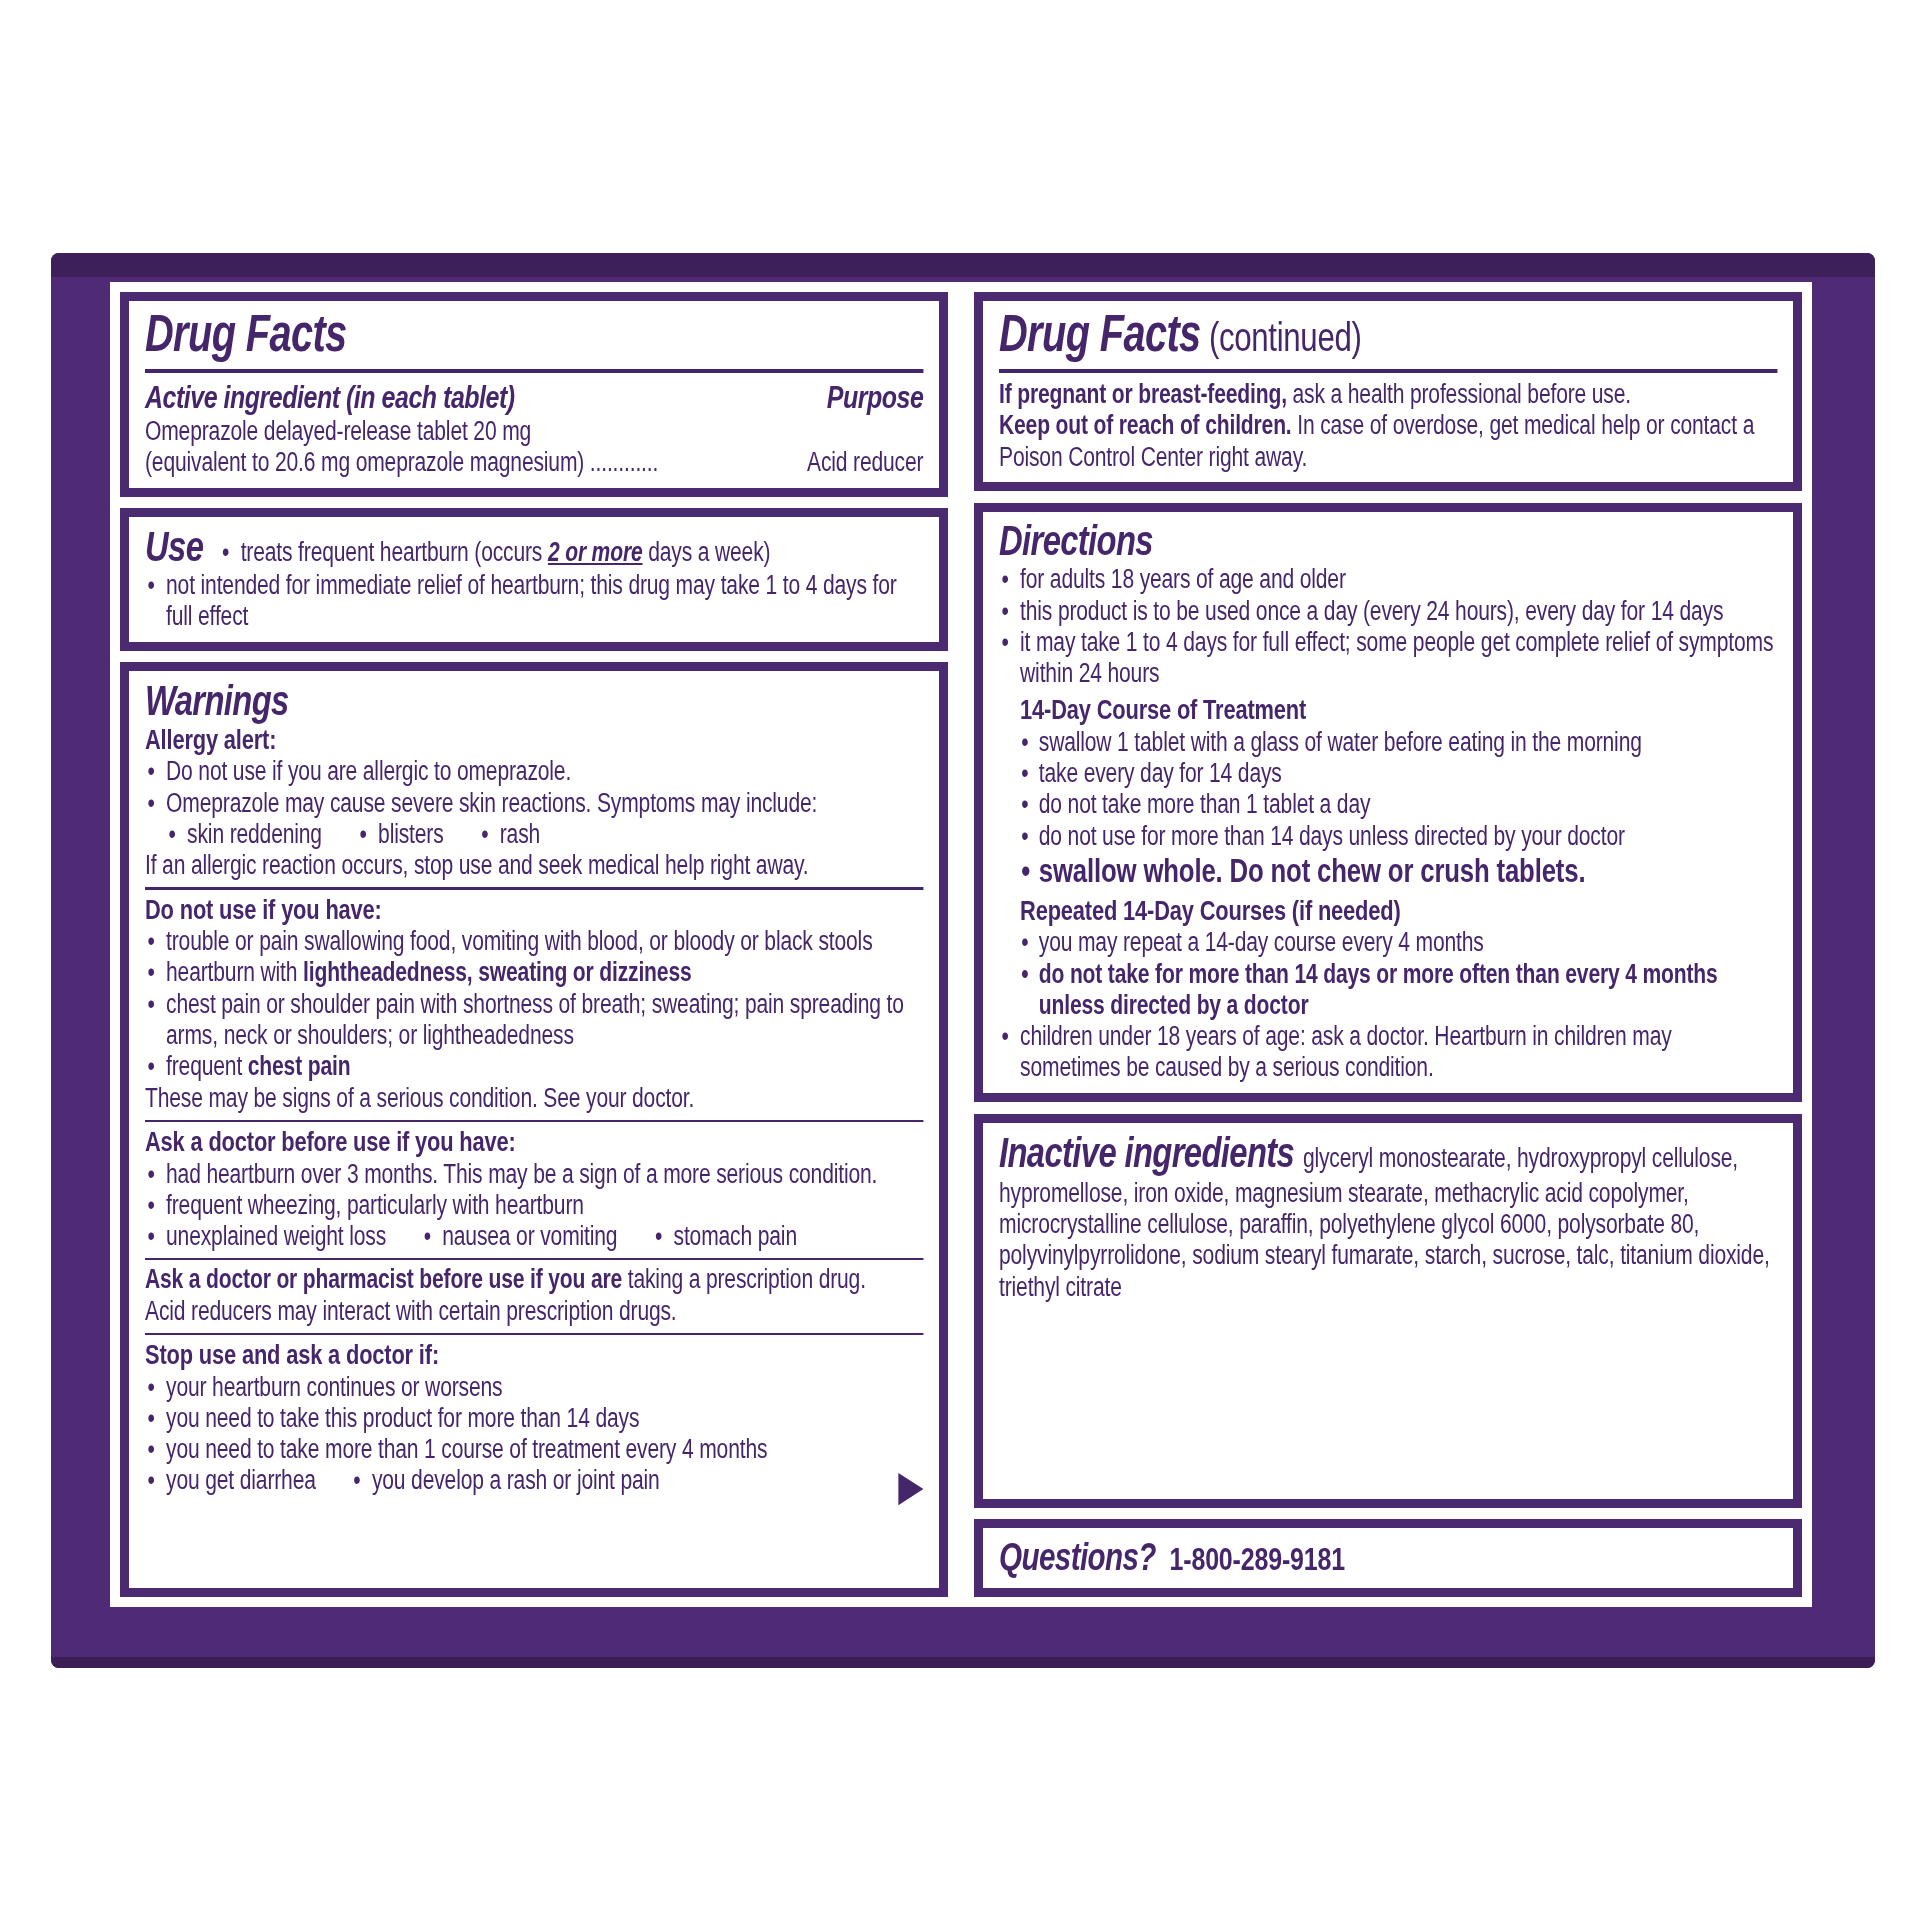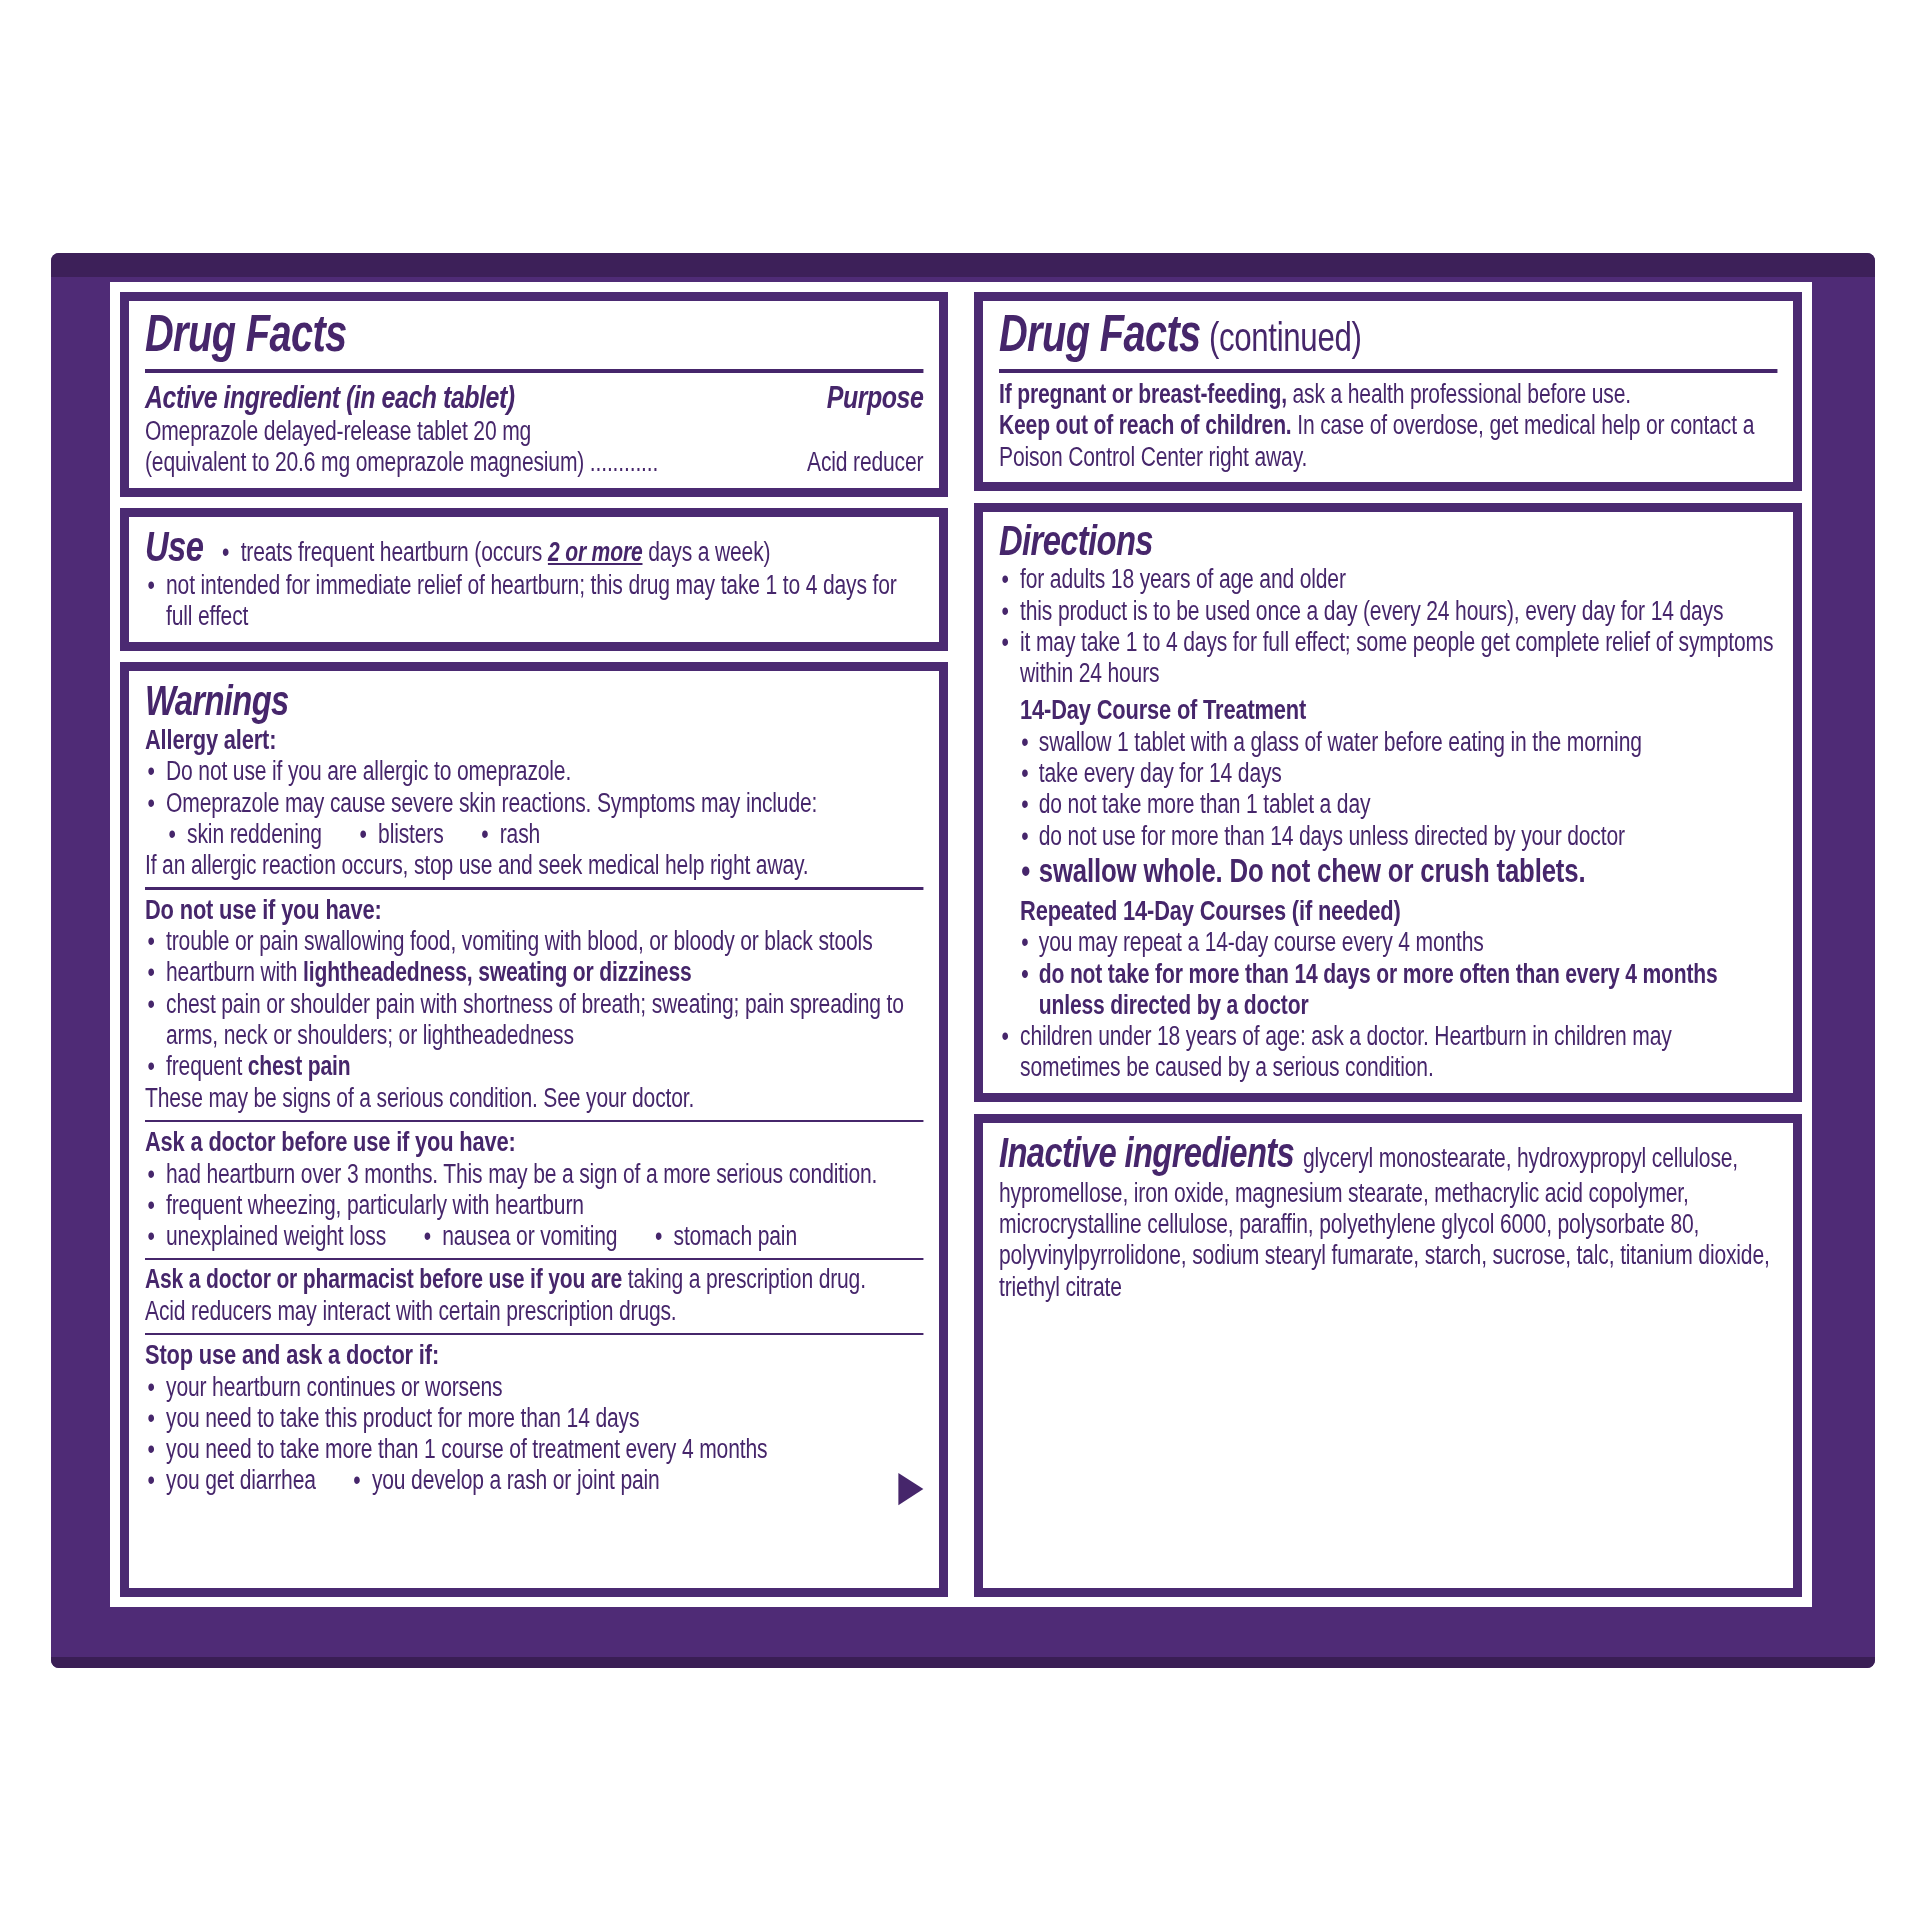--- a/index.html
+++ b/index.html
@@ -172,17 +172,25 @@
         </div>
       </div>
 
 
       <div class="sec grow">
         <div class="tx">
           <p><span class="inact-head">Inactive ingredients</span><span>glyceryl monostearate, hydroxypropyl cellulose, hypromellose, iron oxide, magnesium stearate, methacrylic acid copolymer, microcrystalline cellulose, paraffin, polyethylene glycol 6000, polysorbate 80, polyvinylpyrrolidone, sodium stearyl fumarate, starch, sucrose, talc, titanium dioxide, triethyl citrate</span></p>
         </div>
       </div>
 
+      <div class="sec">
+        <div class="tx">
+          <p class="qrow">
+            <span class="qh">Questions?</span>
+            <span class="qp">1-800-289-9181</span>
+          </p>
+        </div>
+      </div>
 
     </div>
   </div>
 </div>
 
 
 </body></html>

